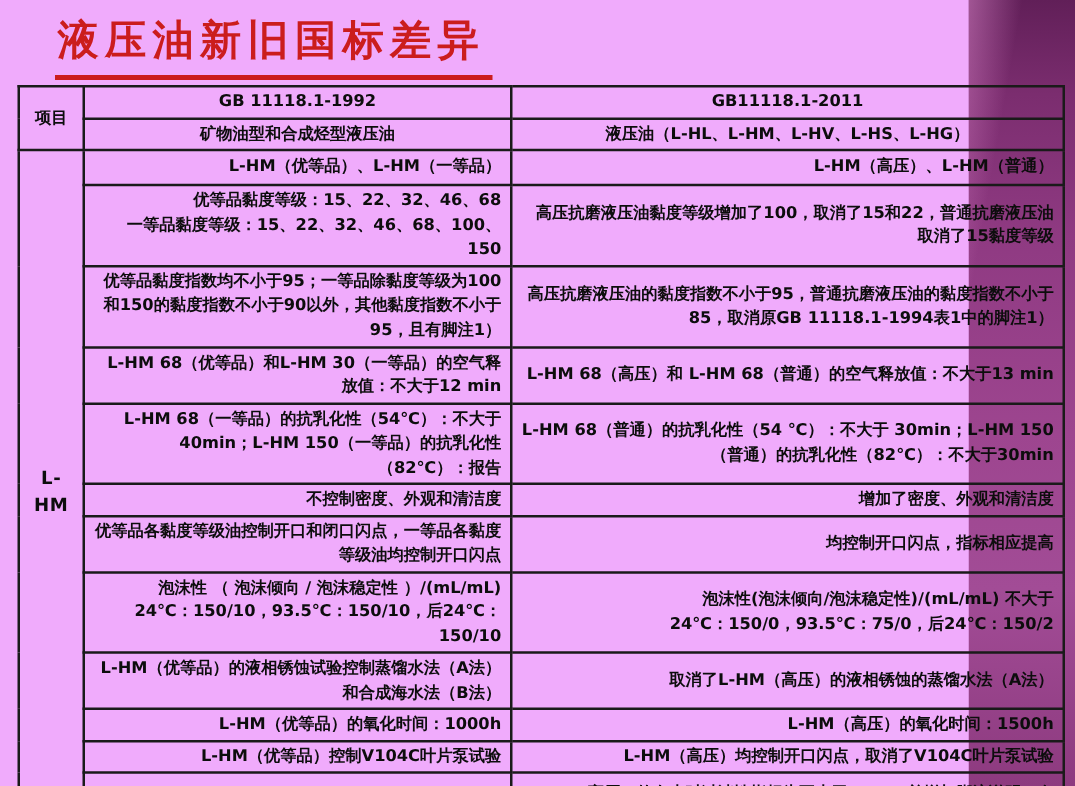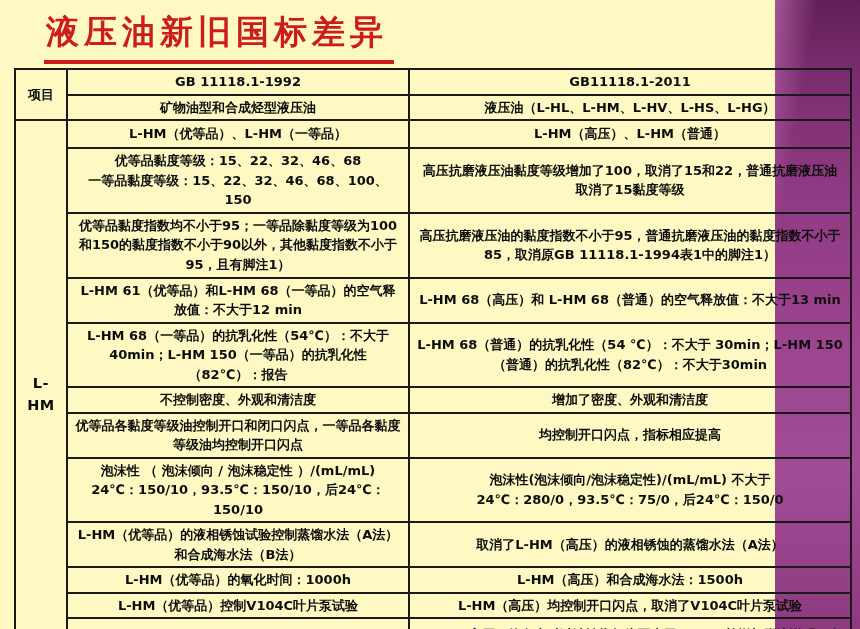--- a/index.html
+++ b/index.html
@@ -1,17 +1,17 @@
 <!DOCTYPE html>
 <html><head>
 <meta charset="utf-8">
 <style>
   html,body{margin:0;padding:0;}
   .page{
-    position:relative;width:860px;height:629px;background:#fef9c3;overflow:hidden;
+    position:relative;width:860px;height:629px;background:#f0abfc;overflow:hidden;
     font-family:"DejaVu Sans","Liberation Sans",sans-serif;
     text-decoration:underline;
   }
   .purple-band{
     position:absolute;top:0;right:0;width:85px;height:629px;
     background:
       linear-gradient(100deg, rgba(214,130,198,0.55) 0%, rgba(214,130,198,0) 22%),
       linear-gradient(180deg,#611f58 0%,#7b2d6f 12%,#8f3a82 30%,#9d458f 55%,#a24c96 75%,#8d3a7f 100%);
   }
   .title{
@@ -27,21 +27,21 @@
   }
   .cmp col.c1{width:52px}
   .cmp col.c2{width:342px}
   .cmp col.c3{width:442px}
   .cmp th,.cmp td{
     border:2px solid #1a1a1a;
     padding:2px 7px;
     font-size:13px;font-weight:bold;color:#0d0d0d;
     line-height:1.5;vertical-align:middle;
     white-space:pre-line;
-    text-align:center;
+    text-align:right;
   }
   .cmp .center{text-align:center;}
   .cmp thead tr:nth-child(1){height:24px;}
   .cmp thead tr:nth-child(2){height:25px;margin-top:22px;}
   .cmp tbody tr:nth-child(1){height:28px;}
   .cmp tbody tr:nth-child(2){height:62px;}
   .cmp tbody tr:nth-child(3){height:65px;}
   .cmp tbody tr:nth-child(4){height:45px;}
   .cmp tbody tr:nth-child(5){height:50px;margin-left:16px;}
   .cmp tbody tr:nth-child(6){height:23px;}
@@ -86,48 +86,48 @@
       <tr>
         <td>优等品黏度等级：15、22、32、46、68
 一等品黏度等级：15、22、32、46、68、100、150</td>
         <td>高压抗磨液压油黏度等级增加了100，取消了15和22，普通抗磨液压油取消了15黏度等级</td>
       </tr>
       <tr>
         <td>优等品黏度指数均不小于95；一等品除黏度等级为100和150的黏度指数不小于90以外，其他黏度指数不小于95，且有脚注1）</td>
         <td>高压抗磨液压油的黏度指数不小于95，普通抗磨液压油的黏度指数不小于85，取消原GB 11118.1-1994表1中的脚注1）</td>
       </tr>
       <tr>
-        <td>L-HM 61（优等品）和L-HM 68（一等品）的空气释放值：不大于12 min</td>
+        <td>L-HM 68（优等品）和L-HM 30（一等品）的空气释放值：不大于12 min</td>
         <td>L-HM 68（高压）和 L-HM 68（普通）的空气释放值：不大于13 min</td>
       </tr>
       <tr>
         <td>L-HM 68（一等品）的抗乳化性（54℃）：不大于40min；L-HM 150（一等品）的抗乳化性（82℃）：报告</td>
         <td>L-HM 68（普通）的抗乳化性（54 ℃）：不大于 30min；L-HM 150（普通）的抗乳化性（82℃）：不大于30min</td>
       </tr>
       <tr>
         <td>不控制密度、外观和清洁度</td>
         <td>增加了密度、外观和清洁度</td>
       </tr>
       <tr>
         <td>优等品各黏度等级油控制开口和闭口闪点，一等品各黏度等级油均控制开口闪点</td>
         <td>均控制开口闪点，指标相应提高</td>
       </tr>
       <tr>
         <td>泡沫性 （ 泡沫倾向 / 泡沫稳定性 ）/(mL/mL)
 24℃：150/10，93.5℃：150/10，后24℃：150/10</td>
         <td>泡沫性(泡沫倾向/泡沫稳定性)/(mL/mL) 不大于
-24℃：280/0，93.5℃：75/0，后24℃：150/0</td>
+24℃：150/0，93.5℃：75/0，后24℃：150/2</td>
       </tr>
       <tr>
         <td>L-HM（优等品）的液相锈蚀试验控制蒸馏水法（A法）和合成海水法（B法）</td>
         <td>取消了L-HM（高压）的液相锈蚀的蒸馏水法（A法）</td>
       </tr>
       <tr>
         <td>L-HM（优等品）的氧化时间：1000h</td>
-        <td>L-HM（高压）和合成海水法：1500h</td>
+        <td>L-HM（高压）的氧化时间：1500h</td>
       </tr>
       <tr>
         <td>L-HM（优等品）控制V104C叶片泵试验</td>
         <td>L-HM（高压）均控制开口闪点，取消了V104C叶片泵试验</td>
       </tr>
       <tr>
         <td>L-HM（优等品）的有水时过滤性指标为不大于1200s</td>
         <td>L-HM（高压）的有水时过滤性指标为不大于600s，并增加脚注说明：有水时的过滤时间不超过无水时的过滤时间的两倍</td>
       </tr>
     </tbody>

